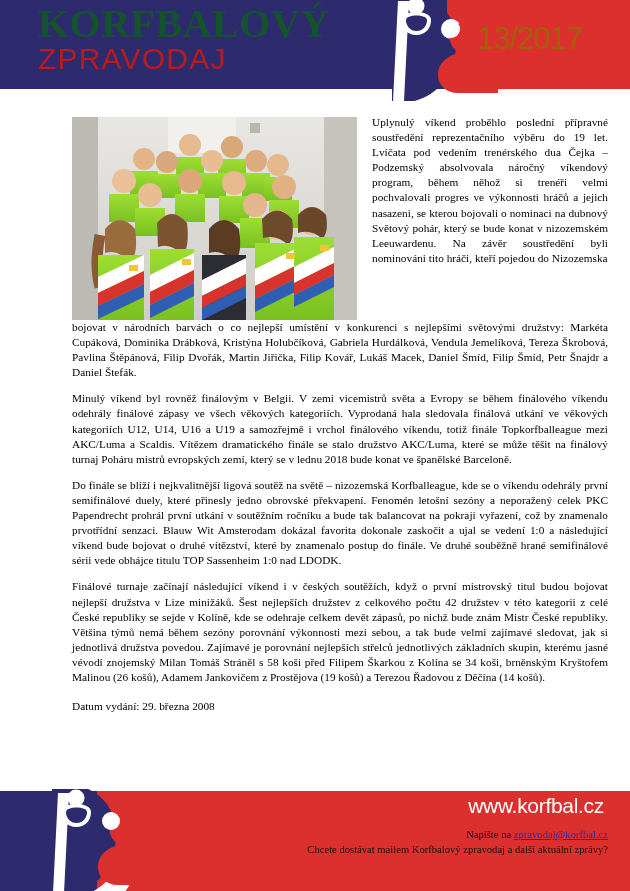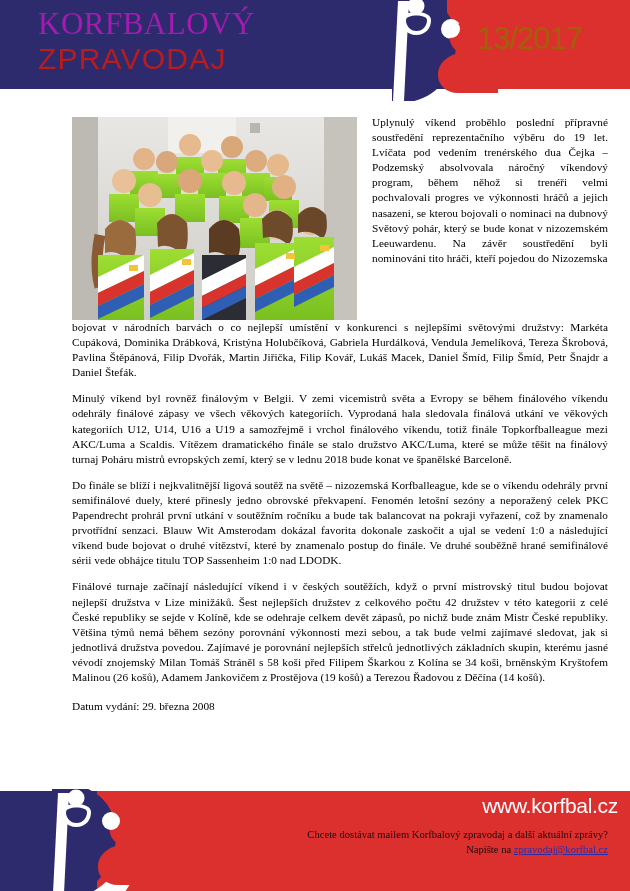--- a/index.html
+++ b/index.html
@@ -40,24 +40,24 @@
     background: #dc302f;
   }
   .masthead {
     position: absolute;
     left: 38px;
     top: 7px;
     width: 340px;
   }
   .masthead-line1 {
     font-family: "Liberation Serif", "DejaVu Serif", serif;
-    font-weight: normal;
-    font-size: 31px;
+    font-weight: bold;
+    font-size: 40px;
     letter-spacing: 0.5px;
-    color: #a21caf;
+    color: #14532d;
     line-height: 34px;
     white-space: nowrap;
   }
   .masthead-line2 {
     font-family: "Liberation Sans", "DejaVu Sans", sans-serif;
     font-weight: normal;
     font-size: 30px;
     letter-spacing: 1.2px;
     color: #b91c1c;
     line-height: 36px;
@@ -157,21 +157,21 @@
   }
   .logo-footer {
     position: absolute;
     left: 28px;
     top: -2px;
     width: 130px;
     height: 104px;
   }
   .site-url {
     position: absolute;
-    right: 12px;
+    right: 26px;
     top: 3px;
     font-family: "Liberation Sans", "DejaVu Sans", sans-serif;
     font-size: 21px;
     color: #ffffff;
     letter-spacing: -0.3px;
     white-space: nowrap;
   }
   .footer-msg {
     position: absolute;
     right: 22px;
@@ -375,18 +375,18 @@
     <path d="M38 23 C 38 20, 43 18.5, 48.5 18.5 C 54 18.5, 59 20, 59 23 C 59 29, 55 34, 48.5 34 C 42 34, 38 29, 38 23 Z" fill="#2e2a6e"></path>
     <circle cx="48" cy="9" r="8.5" fill="#ffffff"></circle>
     <path d="M86 26 C 96 38, 100 54, 92 72 C 86 88, 74 98, 62 104 L 96 104 C 104 94, 110 80, 110 62 C 110 44, 100 32, 86 26 Z" fill="#ffffff"></path>
     <path d="M99 18 L 130 18 L 130 96 L 90 96 C 78 96, 70 88, 70 78 C 70 66, 80 58, 92 56 C 84 52, 80 44, 82 36 L 99 18 Z" fill="#dc302f"></path>
     <circle cx="83" cy="32" r="9" fill="#ffffff"></circle>
   </svg>
 
   <div class="site-url">www.korfbal.cz</div>
 
   <div class="footer-msg">
-    <div>Chcete dostávat mailem Korfbalový zpravodaj a další aktuální zprávy?</div>
     <div>
       <span>Napište na </span><a class="mail-link" href="#">zpravodaj@korfbal.cz</a>
     </div>
+    <div>Chcete dostávat mailem Korfbalový zpravodaj a další aktuální zprávy?</div>
   </div>
 </div>
 
 </body></html>

